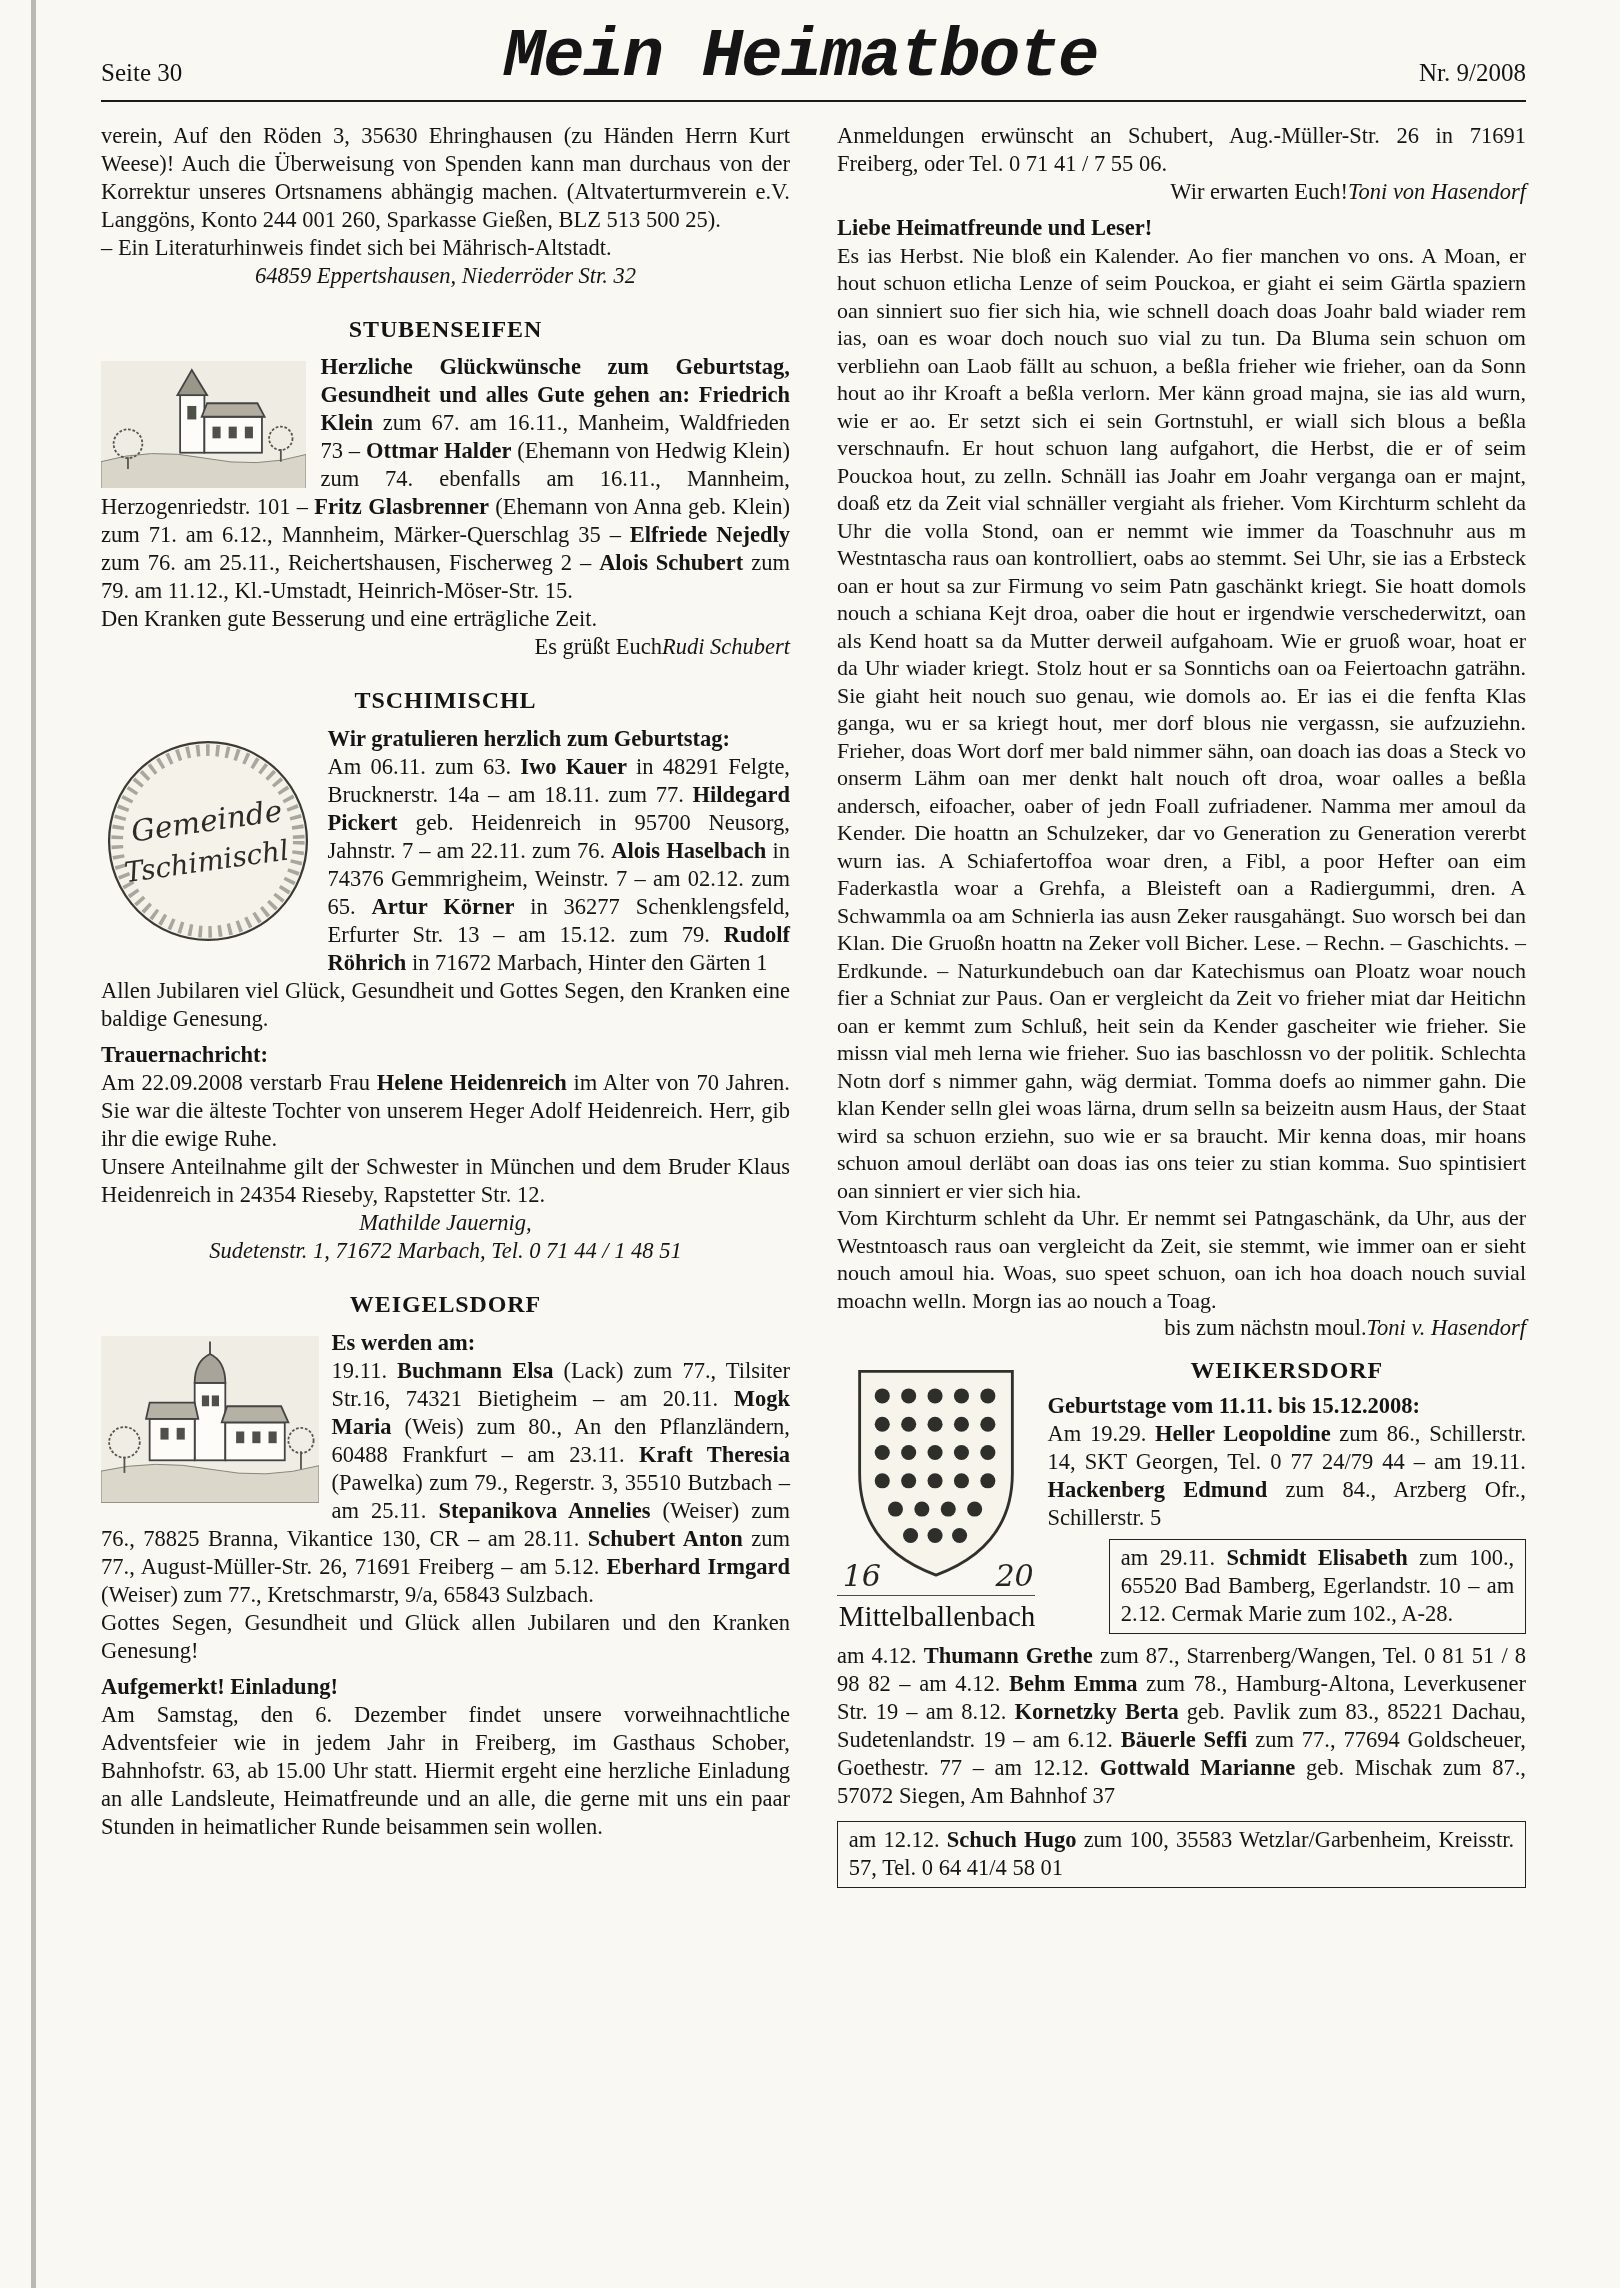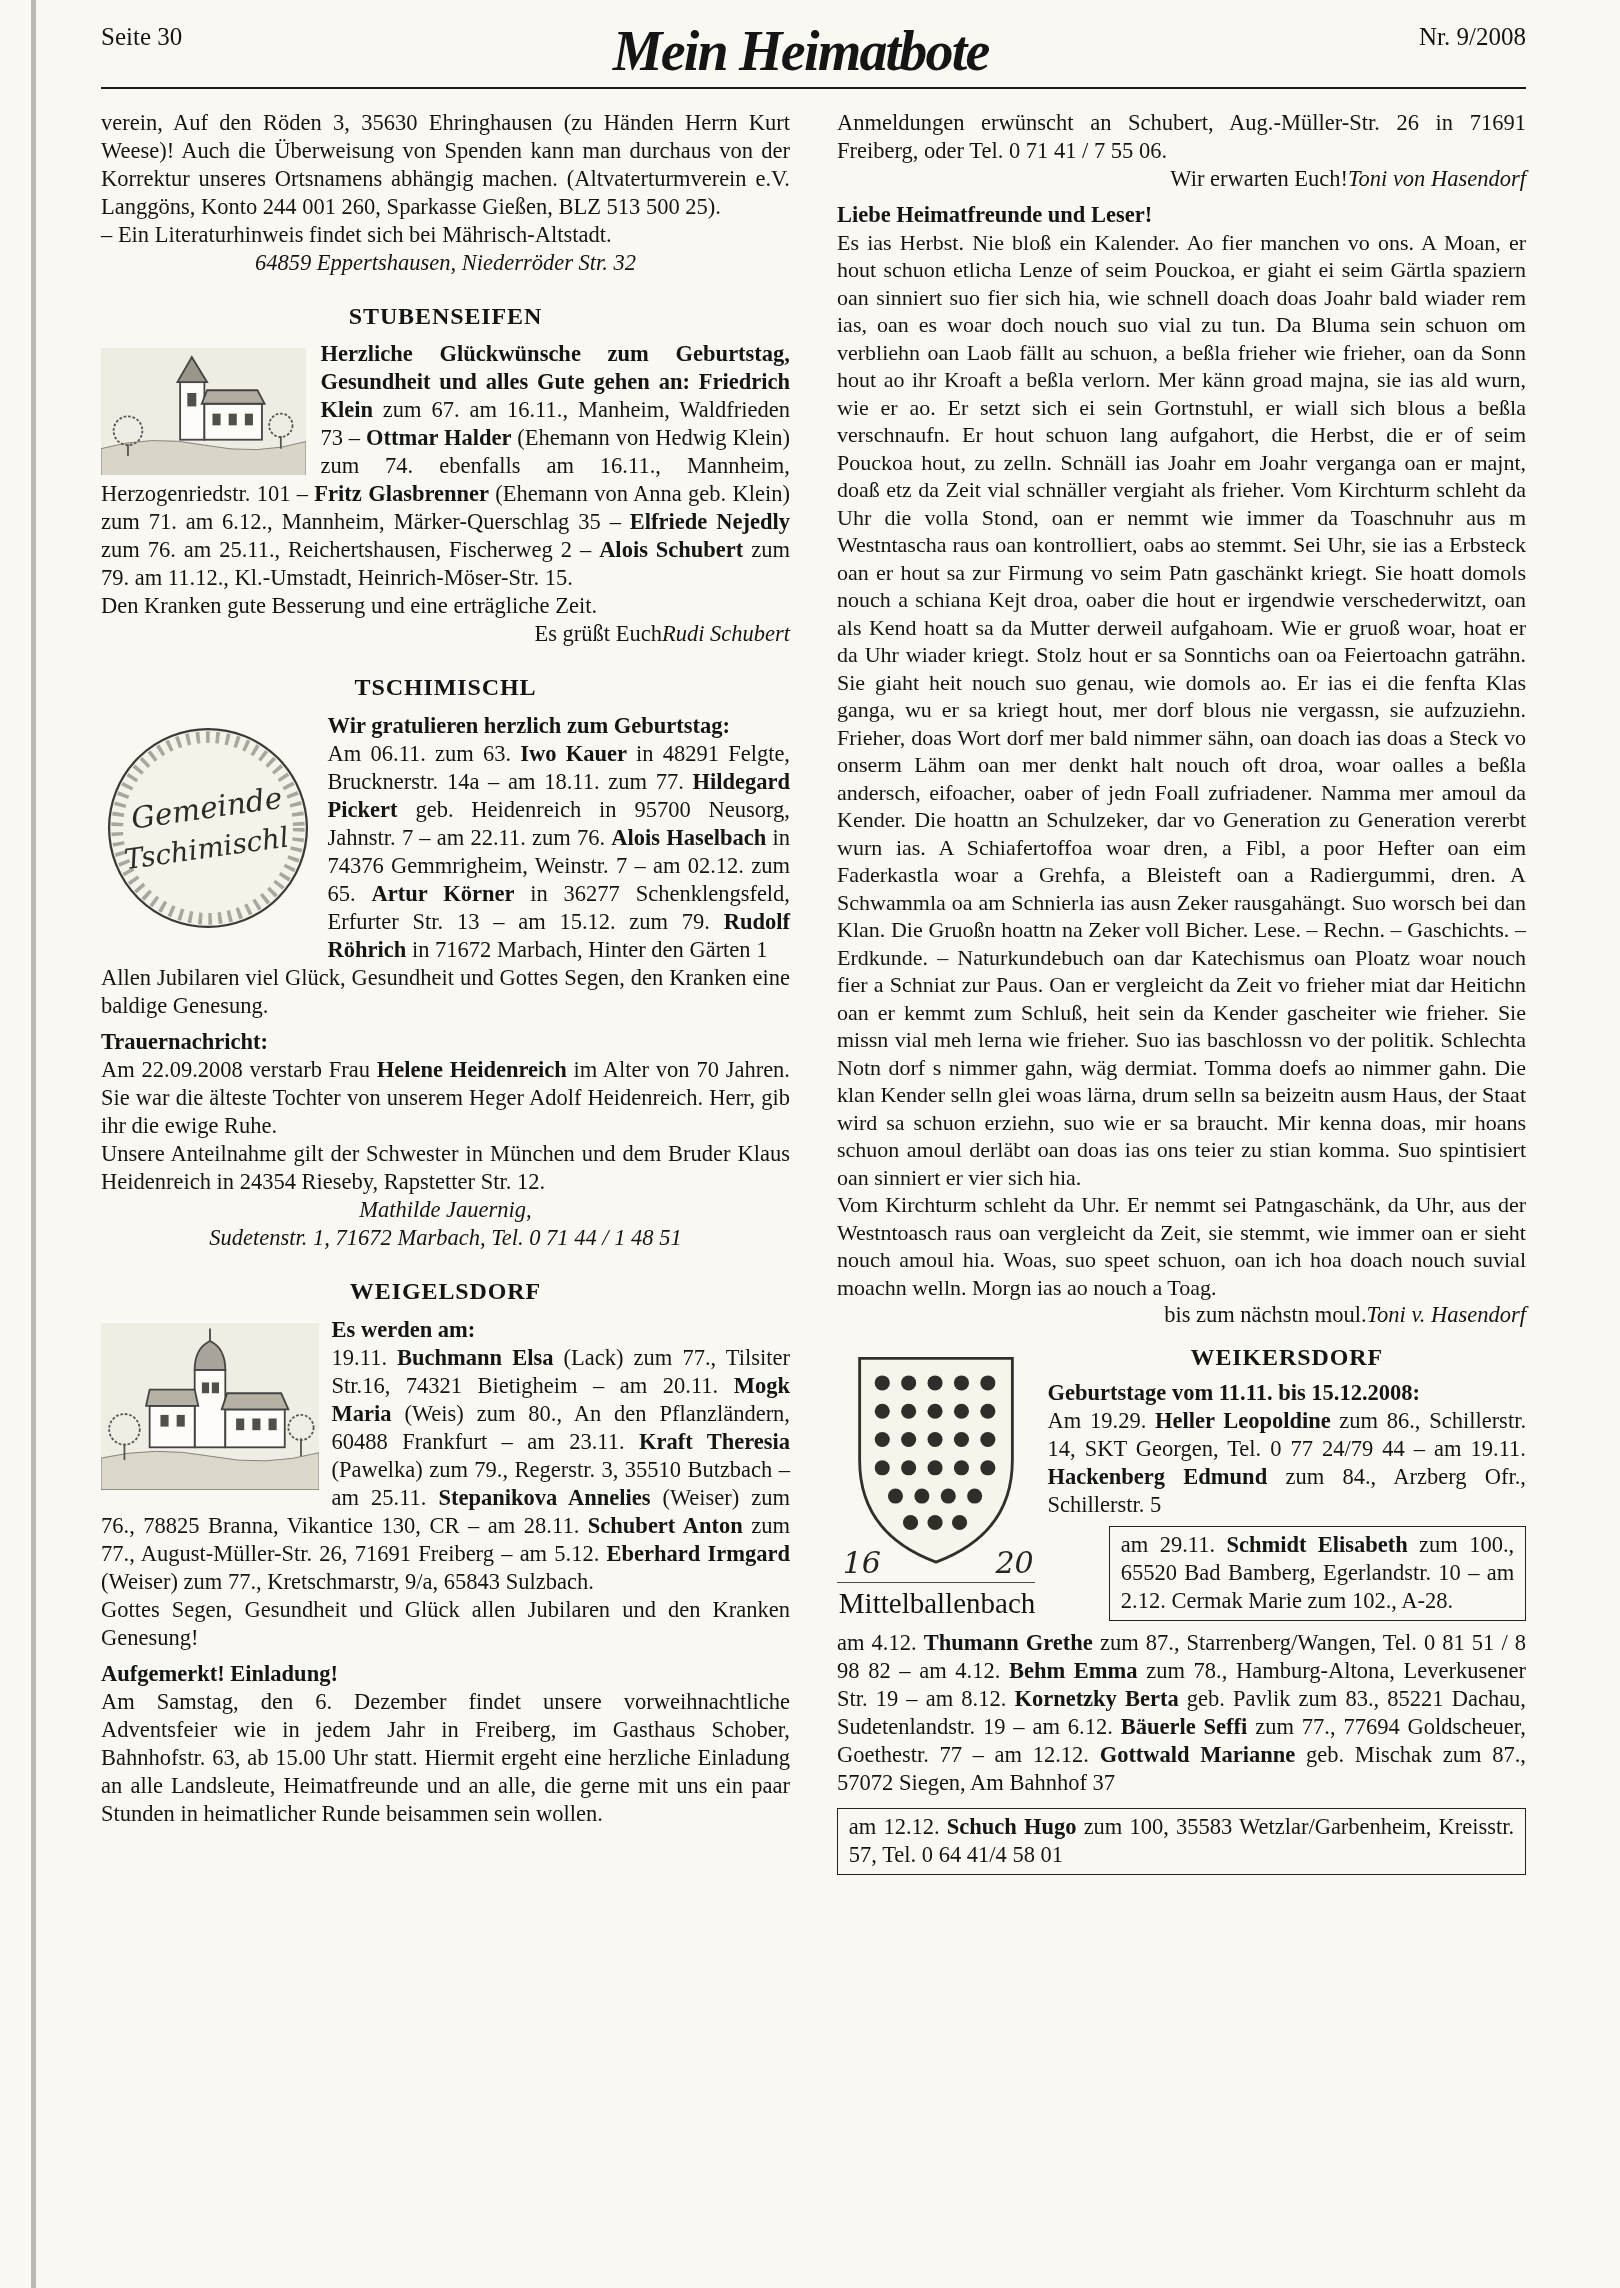--- a/index.html
+++ b/index.html
@@ -1,23 +1,23 @@
 <!DOCTYPE html>
 <html style="font-size:14.4px"><head>
 <meta charset="utf-8">
 <style>
   *{box-sizing:border-box}
   html,body{margin:0;padding:0}
   body{background:#dedbd4;font-family:"Liberation Serif",serif}
   .page{position:relative;width:1620px;height:2288px;margin:0 auto;background:#faf8f2;color:#151515;overflow:hidden}
   .scan-edge{position:absolute;left:31px;top:0;width:5.4px;height:100%;background:#6e6d67;opacity:.45}
   
-  .hdr{display:flex;justify-content:space-between;align-items:flex-start;padding:23.4px 94px 5.4px 101px}
+  .hdr{display:flex;justify-content:space-between;align-items:flex-end;padding:23.4px 94px 5.4px 101px}
   .hdr .side{font-size:25px;padding-bottom:5.4px}
-  .logo{font-family:Liberation Serif, serif;font-weight:bold;font-style:italic;font-size:56px;letter-spacing:-1.8px;line-height:1}
+  .logo{font-family:Liberation Mono, monospace;font-weight:bold;font-style:italic;font-size:69px;letter-spacing:-1.8px;line-height:1}
   .rule{margin:1.8px 94px 0 101px;border-top:2.7px solid #1b1b1b}
   
   .cols{display:flex;gap:47px;padding:20px 76px 0 101px;font-size:22.5px;line-height:28px;text-align:justify}
   .col{width:689px}
   p{margin:0}
   .sp{margin-top:8px}
   h2{font-size:24px;font-weight:bold;text-align:center;letter-spacing:0.9px;margin:25px 0 10.8px}
   h2.tight{margin:14.4px 0 7.2px}
   .bold{font-weight:bold}
   b{font-weight:bold}

